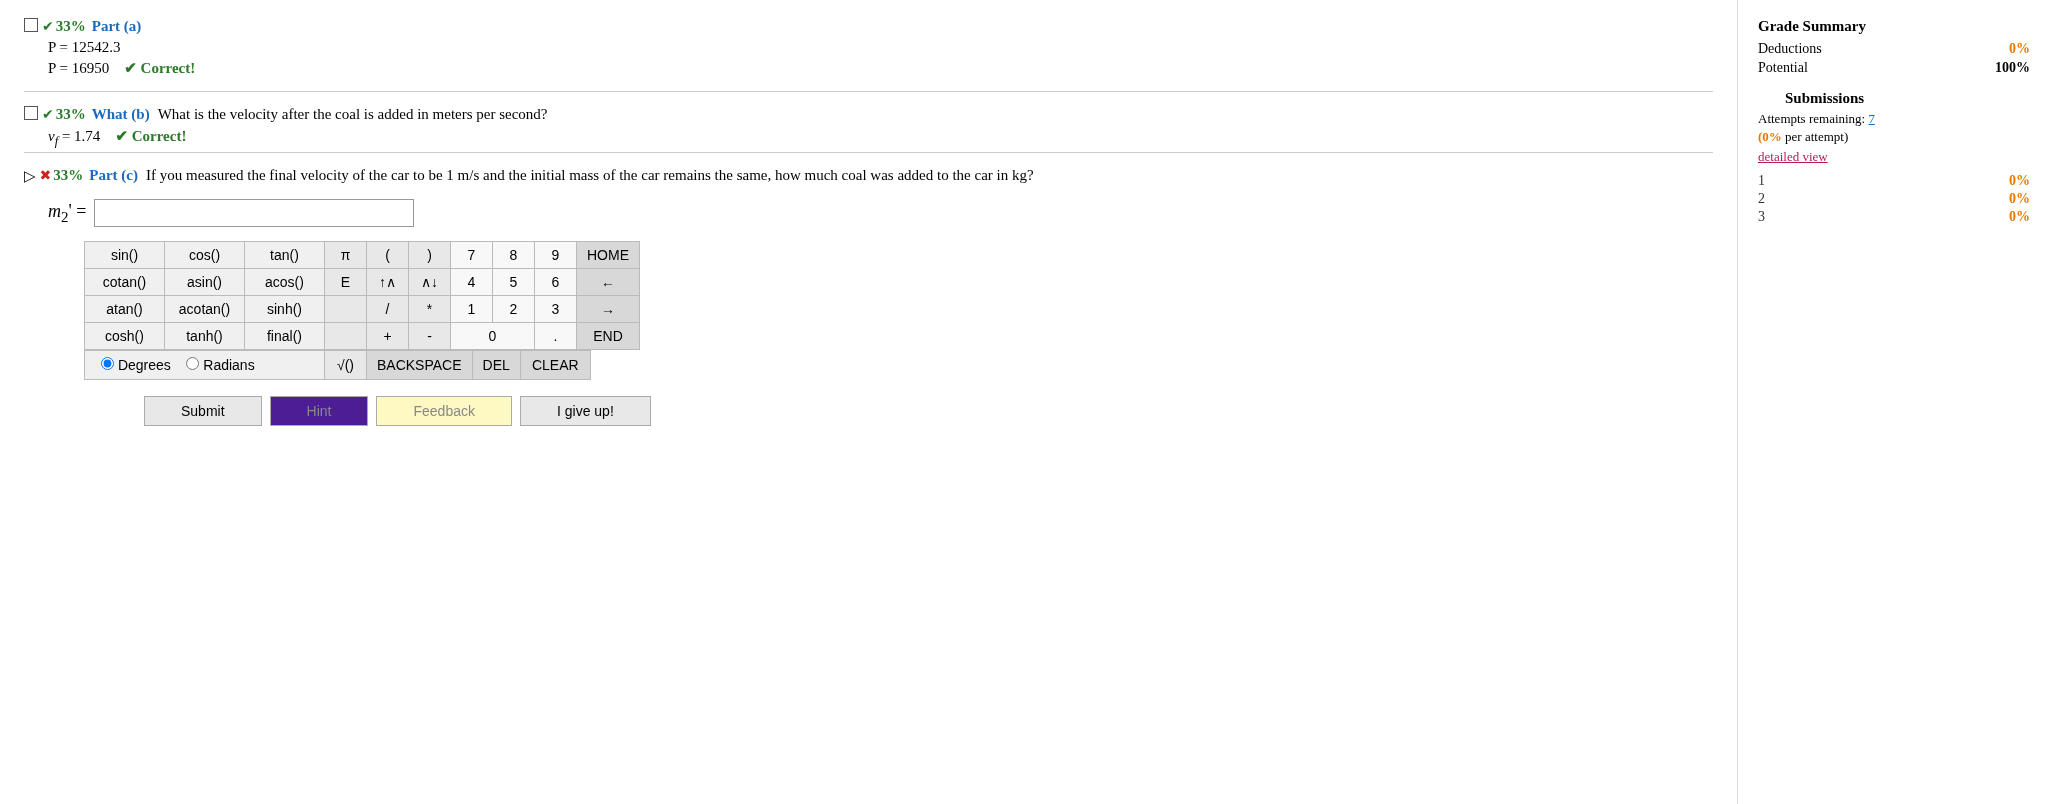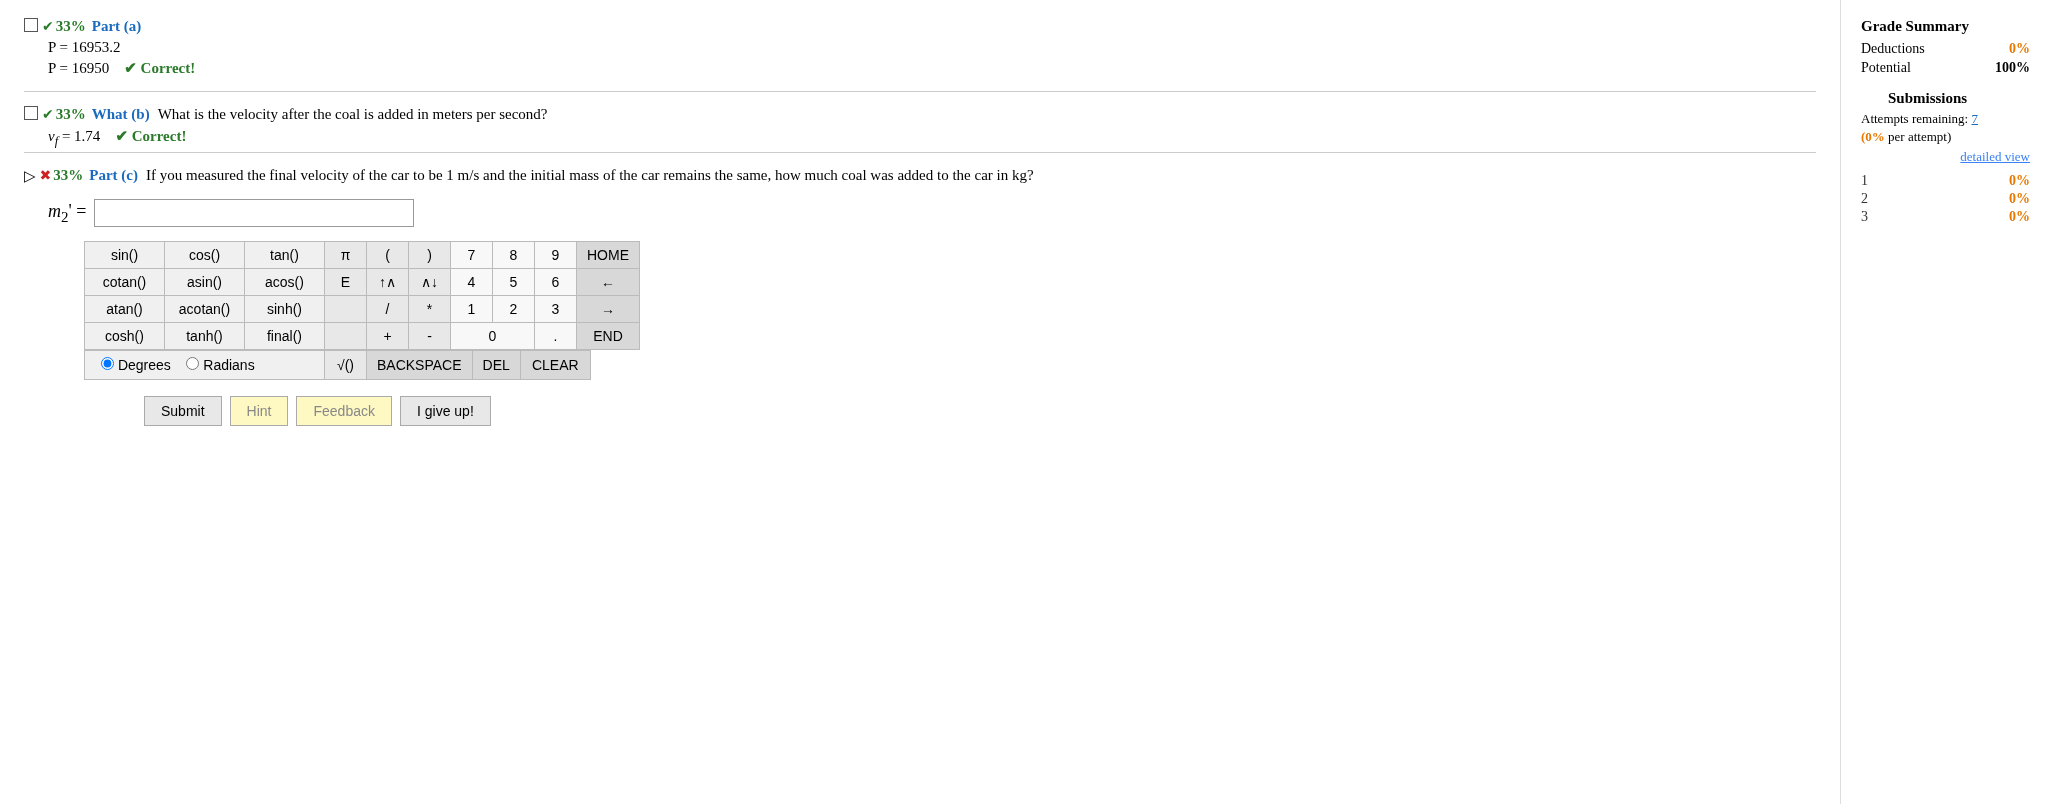--- a/index.html
+++ b/index.html
@@ -12,21 +12,21 @@
     .main-container {
       display: flex;
       width: 2050px;
       min-height: 804px;
     }
     .left-panel {
       flex: 1;
       padding: 18px 24px;
     }
     .right-panel {
-      width: 210px;
+      width: 313px;
       padding: 18px 20px;
       border-left: 1px solid #ddd;
       font-size: 14px;
     }
     .part-row {
       display: flex;
       align-items: flex-start;
       margin-bottom: 4px;
       flex-wrap: wrap;
     }
@@ -117,32 +117,32 @@
     .calc-table td.func-key {
       min-width: 80px;
     }
     .button-row {
       display: flex;
       gap: 8px;
       margin-left: 120px;
       margin-top: 10px;
     }
     .btn {
-      padding: 6px 16px;
+      padding: 6px 36px;
       font-size: 14px;
       font-family: Arial, sans-serif;
       border: 1px solid #aaa;
       background: #e8e8e8;
       cursor: pointer;
     }
     .btn-submit {
       background: #e8e8e8;
     }
     .btn-hint {
-      background: #fef9c3;
+      background: #4c1d95;
       color: #888;
     }
     .btn-feedback {
       background: #fef9c3;
       color: #888;
     }
     .btn-giveup {
       background: #e8e8e8;
     }
 
@@ -178,26 +178,25 @@
     }
     .attempts-num {
       color: #1a6bbf;
       text-decoration: underline;
     }
     .per-attempt {
       font-size: 13px;
       margin-bottom: 4px;
     }
     .detailed-view {
-      color: #3b82f6;
+      color: #be185d;
       text-decoration: underline;
       font-size: 13px;
       cursor: pointer;
       margin-bottom: 8px;
-      text-align: right;
     }
     .submission-row {
       display: flex;
       justify-content: space-between;
       font-size: 14px;
       margin-bottom: 2px;
     }
     .sub-num {
       color: #333;
     }
@@ -232,21 +231,21 @@
 <div class="main-container">
   <div class="left-panel">
 
     <div class="part-row">
       <span class="sub-box"></span>
       <span class="green-check-icon">✔</span>
       <span class="part-percent">33%</span>
       <span class="part-label">Part (a)</span>
     </div>
     <div class="answer-line">
-      <span>P = 16953.2</span>
+      <span>P = 12542.3</span>
     </div>
     <div class="answer-line">
       <span>P = 16950</span>
       &nbsp;&nbsp;
       <span class="correct-text">✔ Correct!</span>
     </div>
 
     <hr class="part-separator">
 
     <div class="part-row">

